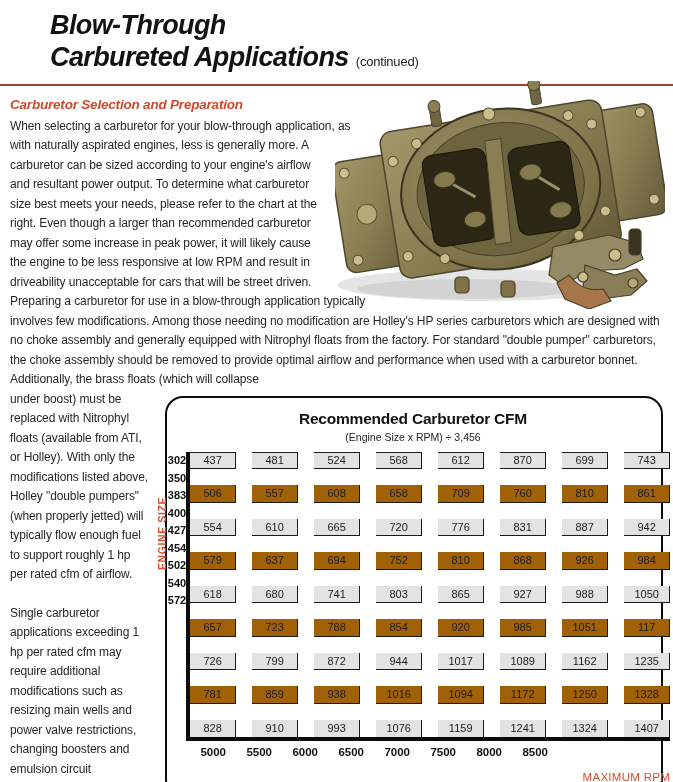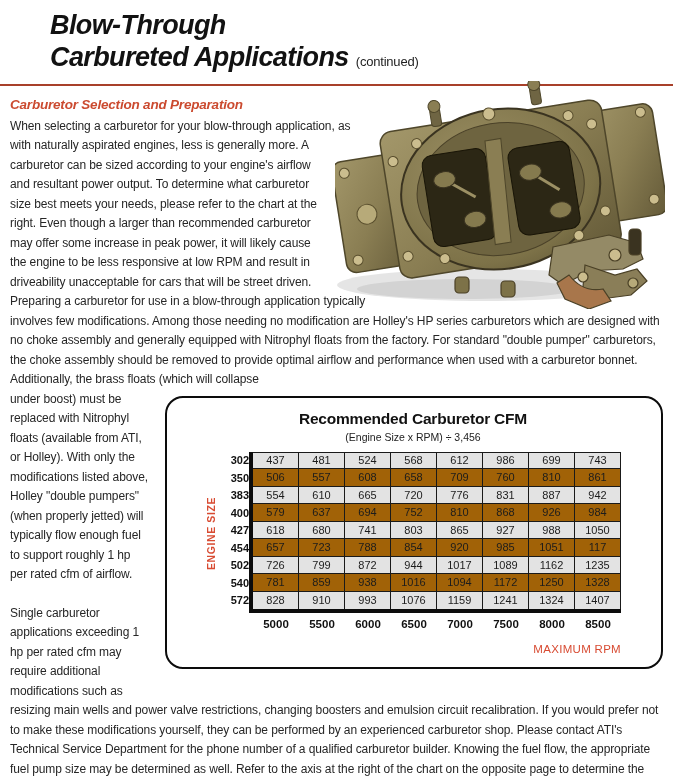--- a/index.html
+++ b/index.html
@@ -122,20 +122,21 @@
     font-size: 11px;
     color: #111;
   }
   .grid-col { display: flex; flex-direction: column; }
   .cfm-grid {
     display: grid;
     grid-template-columns: repeat(8, 46px);
     grid-auto-rows: 17.5px;
     border-left: 4px solid #0c0c0c;
     border-bottom: 4px solid #0c0c0c;
+    gap: 16px;
   }
   .cfm-grid .cell {
     display: flex;
     align-items: center;
     justify-content: center;
     font-size: 11px;
     color: #1c1c1c;
     border-right: 1px solid #1a1a1a;
     border-bottom: 1px solid #1a1a1a;
   }
@@ -262,21 +263,21 @@
               <div class="rlabel">540</div>
               <div class="rlabel">572</div>
             </div>
           <div class="grid-col">
             <div class="cfm-grid">
                 <div class="cell even">437</div>
                 <div class="cell even">481</div>
                 <div class="cell even">524</div>
                 <div class="cell even">568</div>
                 <div class="cell even">612</div>
-                <div class="cell even">986</div>
+                <div class="cell even">870</div>
                 <div class="cell even">699</div>
                 <div class="cell even">743</div>
                 <div class="cell odd">506</div>
                 <div class="cell odd">557</div>
                 <div class="cell odd">608</div>
                 <div class="cell odd">658</div>
                 <div class="cell odd">709</div>
                 <div class="cell odd">760</div>
                 <div class="cell odd">810</div>
                 <div class="cell odd">861</div>

